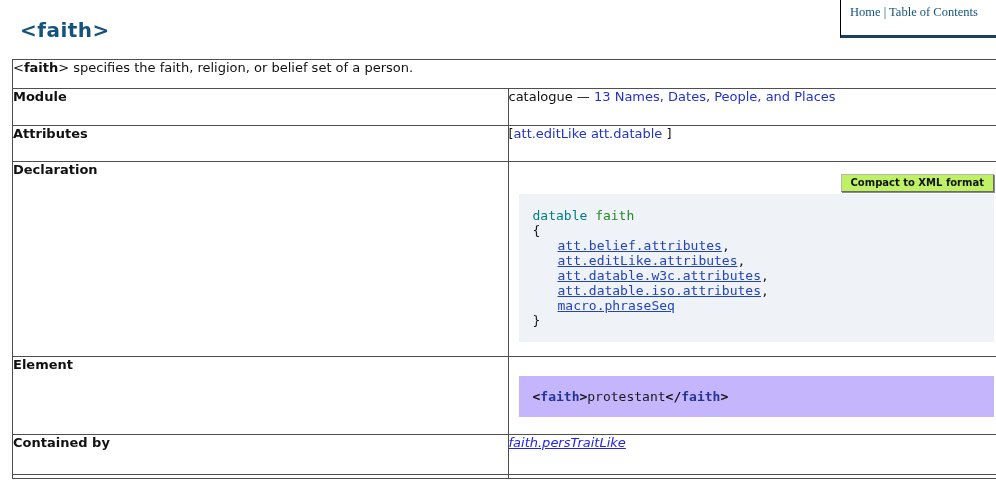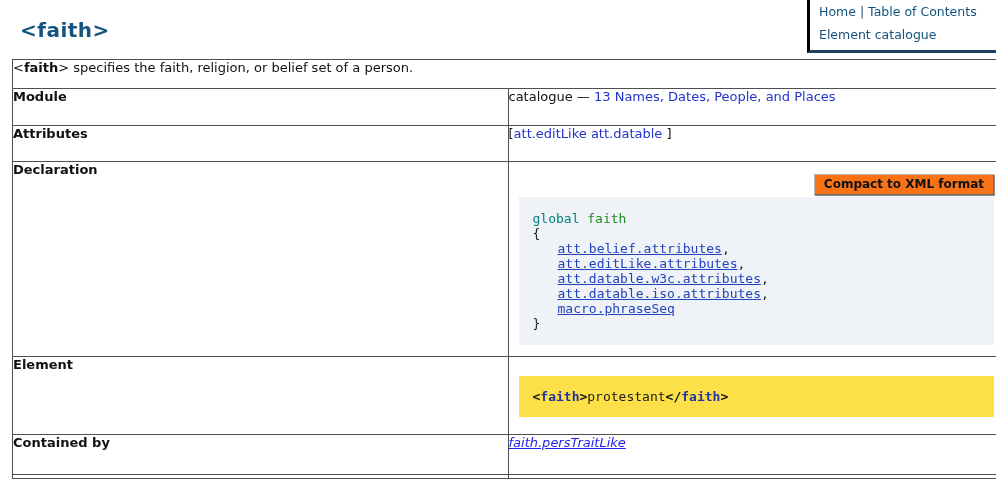--- a/index.html
+++ b/index.html
@@ -20,28 +20,29 @@
     top: 5px;
     font-size: 20px;
     font-weight: bold;
     color: #14537e;
     letter-spacing: 0.5px;
   }
   .nav-box {
     position: absolute;
     top: 0;
     right: 0;
-    width: 189px;
+    width: 156px;
     box-sizing: border-box;
-    border-left: 3px solid #000000;
+    border-left: 1px solid #000000;
     border-bottom: 3px solid #1d4061;
     padding: 5px 4px 7px 9px;
     color: #14537e;
     font-size: 12.5px;
     line-height: 1.18;
+    font-family: Liberation Serif, serif;
   }
   .nav-box .nav-row1 { margin: 0 0 8px 0; }
   .nav-box .nav-row2 { margin: 0; }
   .nav-box a { color: #14537e; text-decoration: none; cursor: pointer; }
   
   table.spec {
     position: absolute;
     left: 12px;
     top: 59px;
     width: 992px;
@@ -80,24 +81,24 @@
     color: #2222ee;
     font-style: italic;
     text-decoration: underline;
     cursor: pointer;
   }
   
   .decl-cell { vertical-align: top; }
   .button-row { text-align: right; margin: 12px 9px 0 0; }
   button.compact-btn {
     font-family: "DejaVu Sans", "Liberation Sans", sans-serif;
-    font-size: 12px;
+    font-size: 10px;
     font-weight: bold;
     color: #111111;
-    background: #f97316;
+    background: #bef264;
     border: 1px solid #b9b5af;
     border-right: 1px solid #6e6a66;
     border-bottom: 1px solid #6e6a66;
     box-shadow: 1px 1px 0 #8a8a8a;
     padding: 2px 9px 3px 9px;
     cursor: pointer;
   }
   .code-block {
     background: #eff2f7;
     margin: 2px 9px 0 10px;
@@ -110,39 +111,38 @@
   .code-block .indent { padding-left: 25px; }
   .code-block a.code-link {
     color: #2244bb;
     text-decoration: underline;
     cursor: pointer;
   }
   .kw-teal  { color: #008080; }
   .el-green { color: #228b22; }
   
   .example-code {
-    background: #fde047;
+    background: #c4b5fd;
     margin: 19px 9px 0 10px;
     padding: 13px 14px;
     font-family: "DejaVu Sans Mono", "Liberation Mono", monospace;
     font-size: 13px;
     line-height: 15px;
     color: #1a1a1a;
   }
   .xml-bracket { font-weight: bold; color: #111111; }
   .xml-tag     { font-weight: bold; color: #223399; }
 </style>
 </head>
 <body>
 
 <h1 class="page-title">&lt;faith&gt;</h1>
 
 <div class="nav-box">
   <p class="nav-row1"><a>Home</a><span> | </span><a>Table of Contents</a></p>
-  <p class="nav-row2"><a>Element catalogue</a></p>
 </div>
 
 <table class="spec">
   <tbody>
       <tr class="row-desc">
     <td class="desc-cell" colspan="2"><span>&lt;</span><b>faith</b><span>&gt;</span><span> specifies the faith, religion, or belief set of a person.</span></td>
   </tr>
 
   <tr class="row-module">
     <th class="rowhead">Module</th>
@@ -155,21 +155,21 @@
       <a class="plain-link">att.datable</a><span> ]</span></td>
   </tr>
 
   <tr class="row-decl">
     <th class="rowhead">Declaration</th>
     <td class="decl-cell">
       <div class="button-row">
         <button class="compact-btn">Compact to XML format</button>
       </div>
       <div class="code-block">
-        <div><span class="kw-teal">global</span> <span class="el-green">faith</span></div>
+        <div><span class="kw-teal">datable</span> <span class="el-green">faith</span></div>
         <div>{</div>
         <div class="indent"><a class="code-link">att.belief.attributes</a><span>,</span></div>
         <div class="indent"><a class="code-link">att.editLike.attributes</a><span>,</span></div>
         <div class="indent"><a class="code-link">att.datable.w3c.attributes</a><span>,</span></div>
         <div class="indent"><a class="code-link">att.datable.iso.attributes</a><span>,</span></div>
         <div class="indent"><a class="code-link">macro.phraseSeq</a></div>
         <div>}</div>
       </div>
     </td>
   </tr>

